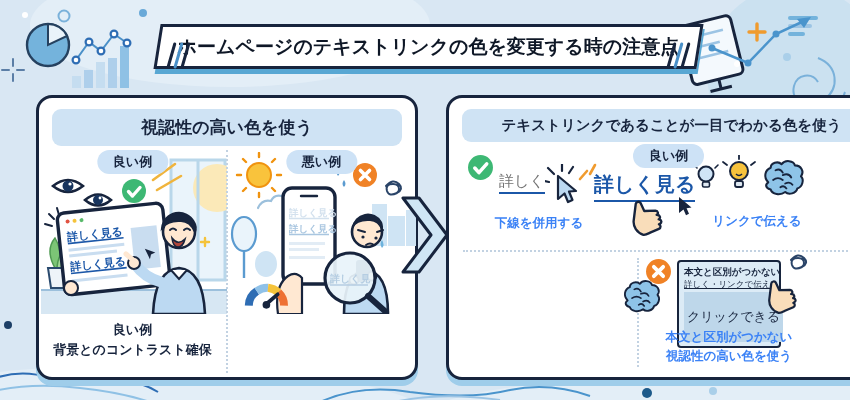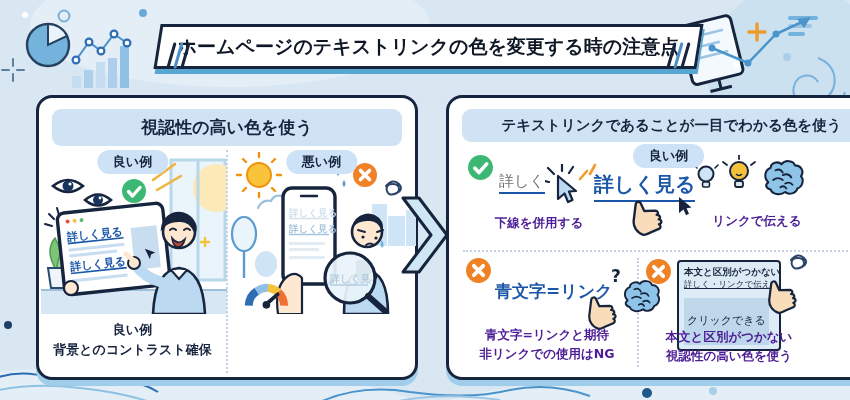--- a/index.html
+++ b/index.html
@@ -47,28 +47,28 @@
   .cell-tr{left:140px;top:0;width:234px;height:98px}
   .cell-bl{left:8px;top:104px;width:180px;height:120px}
   .cell-br{left:192px;top:104px;width:176px;height:120px}
   .badge{position:absolute;width:27px;height:27px}
   .link-sm{position:absolute;left:40px;top:22px;font-weight:normal;font-size:15px;color:#737373;
     border-bottom:2px solid #1b57a8;padding-bottom:1px;white-space:nowrap}
   .link-lg{position:absolute;left:5px;top:21px;font-weight:bold;font-size:20px;color:#1b57a8;
     border-bottom:2.5px solid #1b57a8;padding-bottom:2px;white-space:nowrap}
   .blue-eq{position:absolute;left:38px;top:26px;font-weight:bold;font-size:17px;color:#1b57a8;white-space:nowrap}
   .cell-cap{position:absolute;left:0;right:0;text-align:center;font-weight:bold;font-size:12.5px;
-    color:#4c1d95;line-height:1.5}
+    color:#3b82f6;line-height:1.5}
   .qmark{position:absolute;left:154px;top:12px;font-weight:bold;font-size:17px;color:#17243d}
   .ng-box{position:absolute;left:36px;top:6px;width:104px;background:#dcebf6;border:2px solid #17243d;
     border-radius:4px;padding:4px 5px;line-height:1.35}
   .ng-box .l1{display:block;font-weight:bold;font-size:9.5px;color:#17243d;white-space:nowrap}
   .ng-box .l2{display:block;font-size:8.5px;color:#17243d;text-decoration:underline;white-space:nowrap}
-  .ng-box .l3{display:inline-block;font-size:11px;color:#17243d;background:#bed7ea;padding:16px 3px;
-    margin-top:8px;white-space:nowrap}
+  .ng-box .l3{display:inline-block;font-size:13px;color:#17243d;background:#bed7ea;padding:16px 3px;
+    margin-top:2px;white-space:nowrap}
   .abs{position:absolute}
 </style>
 </head>
 <body>
 
 <svg width="0" height="0" style="position:absolute" aria-hidden="true">
   <defs>
     <g id="d-check">
       <circle cx="13" cy="13" r="12" fill="#3db874"></circle>
       <path d="M7.5 13.5 L11.5 18 L19 9.5" fill="none" stroke="#fff" stroke-width="3.4" stroke-linecap="round" stroke-linejoin="round"></path>
@@ -396,36 +396,20 @@
           <circle cx="18" cy="16" r="9" fill="#f6c23c" stroke="#17243d" stroke-width="2"></circle>
           <path d="M15 19 q3 3 6 0" fill="none" stroke="#17243d" stroke-width="1.6"></path>
           <rect x="14" y="26" width="8" height="6" rx="2" fill="#dfe9f2" stroke="#17243d" stroke-width="1.8"></rect>
         </svg>
         <svg class="abs" style="left:172px;top:8px" width="46" height="39" viewBox="0 0 38 32">
             <use href="#d-brain"></use>
           </svg>
         <div class="cell-cap" style="left:108px;right:6px;top:62px">リンクで伝える</div>
       </div>
 
-      <div class="cell cell-bl">
-        <svg class="badge" style="left:8px;top:3px" viewBox="0 0 26 26">
-            <use href="#d-x"></use>
-          </svg>
-        <span class="blue-eq">青文字=リンク</span>
-        <svg class="abs" style="left:126px;top:38px" width="36" height="38" viewBox="0 0 32 34">
-          <g transform="rotate(-14 16 17)">
-              <use href="#d-hand"></use>
-            </g>
-        </svg>
-        <span class="qmark">?</span>
-        <div class="cell-cap" style="top:72px">
-          <span>青文字=リンクと期待</span><br>
-          <span>非リンクでの使用はNG</span>
-        </div>
-      </div>
 
       <svg class="abs" style="left:172px;top:128px;z-index:2" width="42" height="36" viewBox="0 0 38 32">
           <use href="#d-brain"></use>
         </svg>
 
       <div class="cell cell-br">
         <svg class="badge" style="left:4px;top:4px" viewBox="0 0 26 26">
             <use href="#d-x"></use>
           </svg>
         <div class="ng-box">

